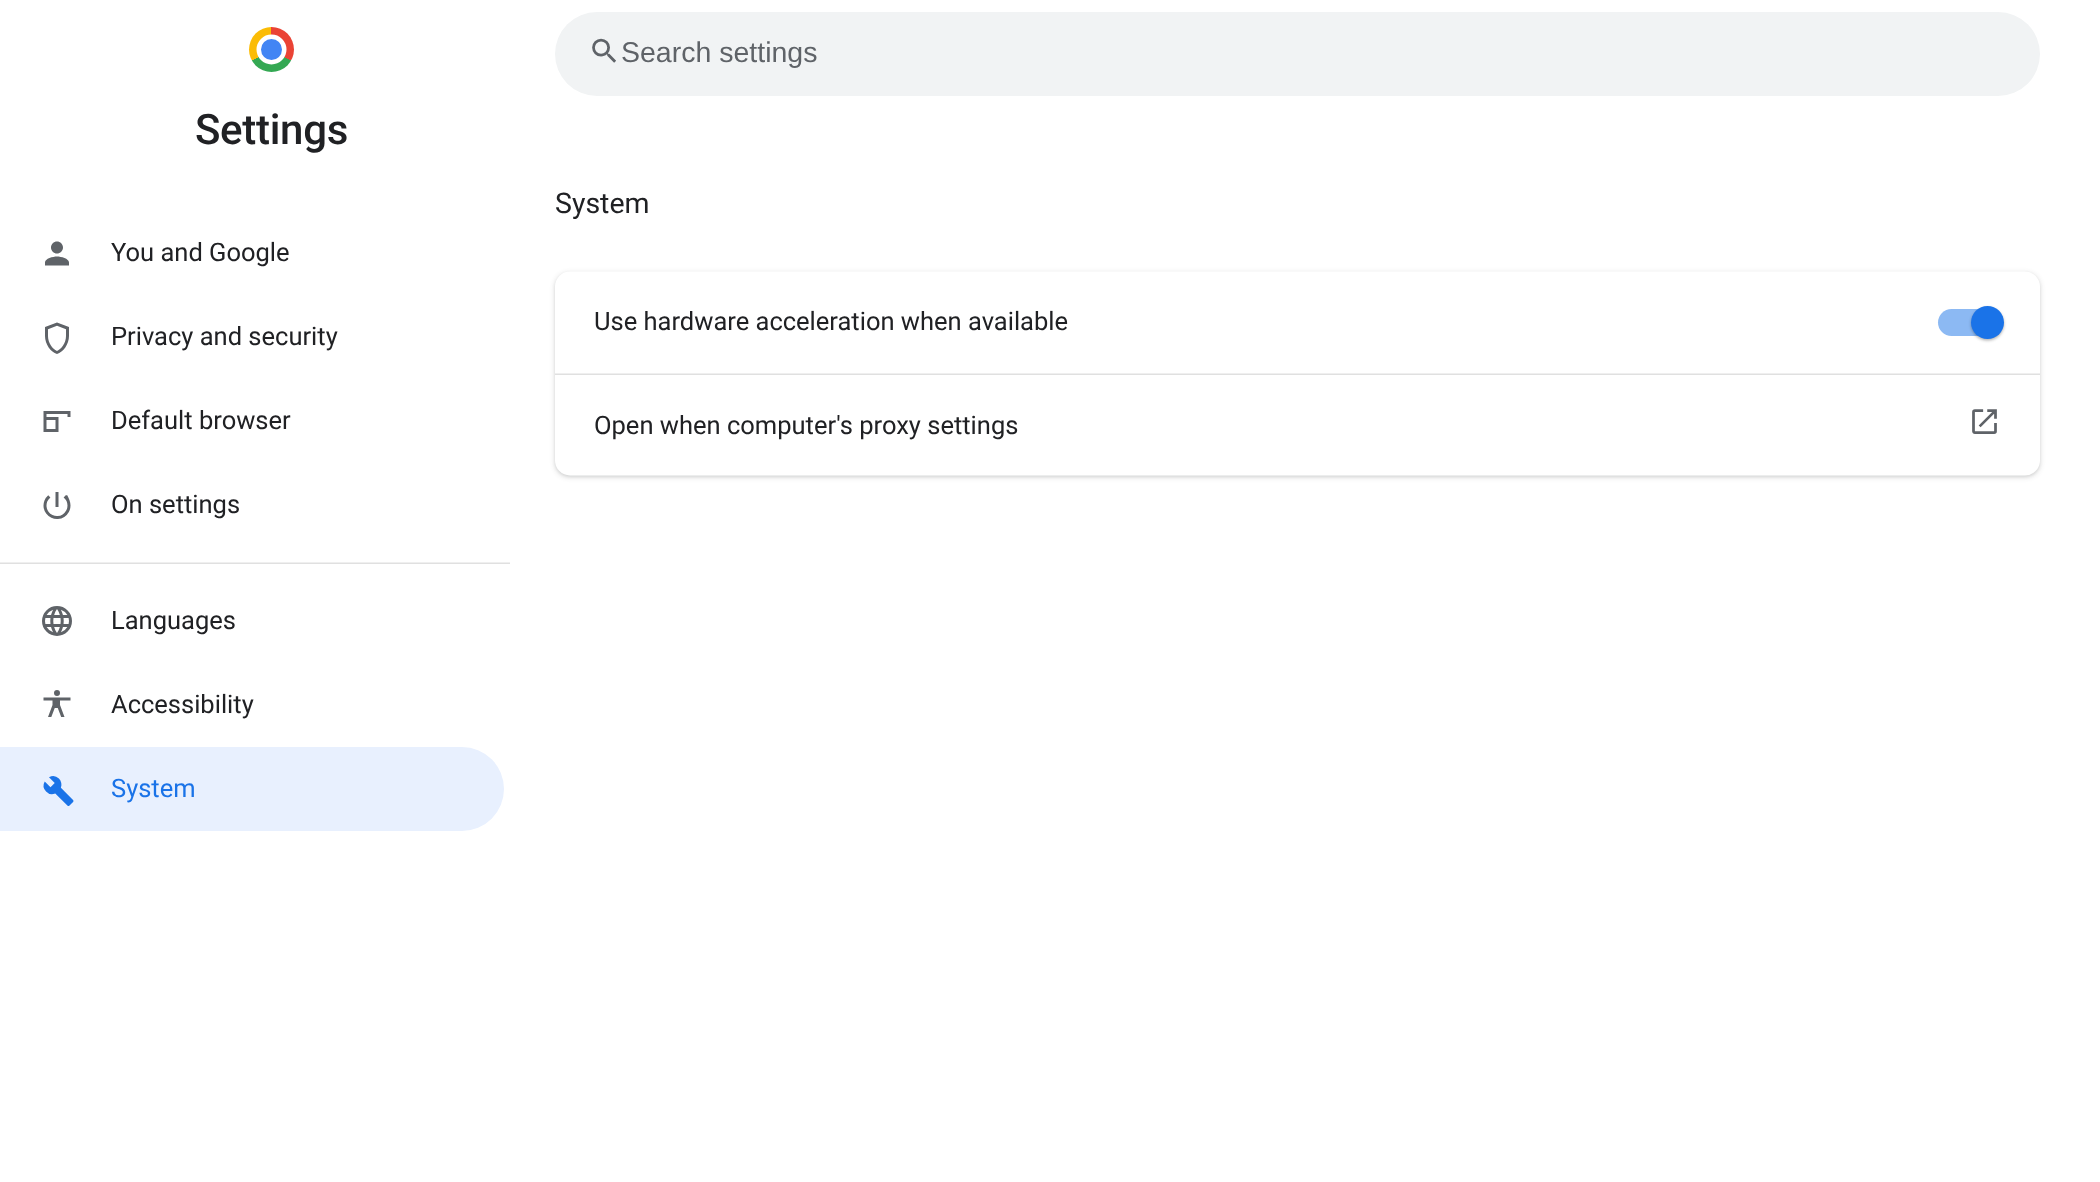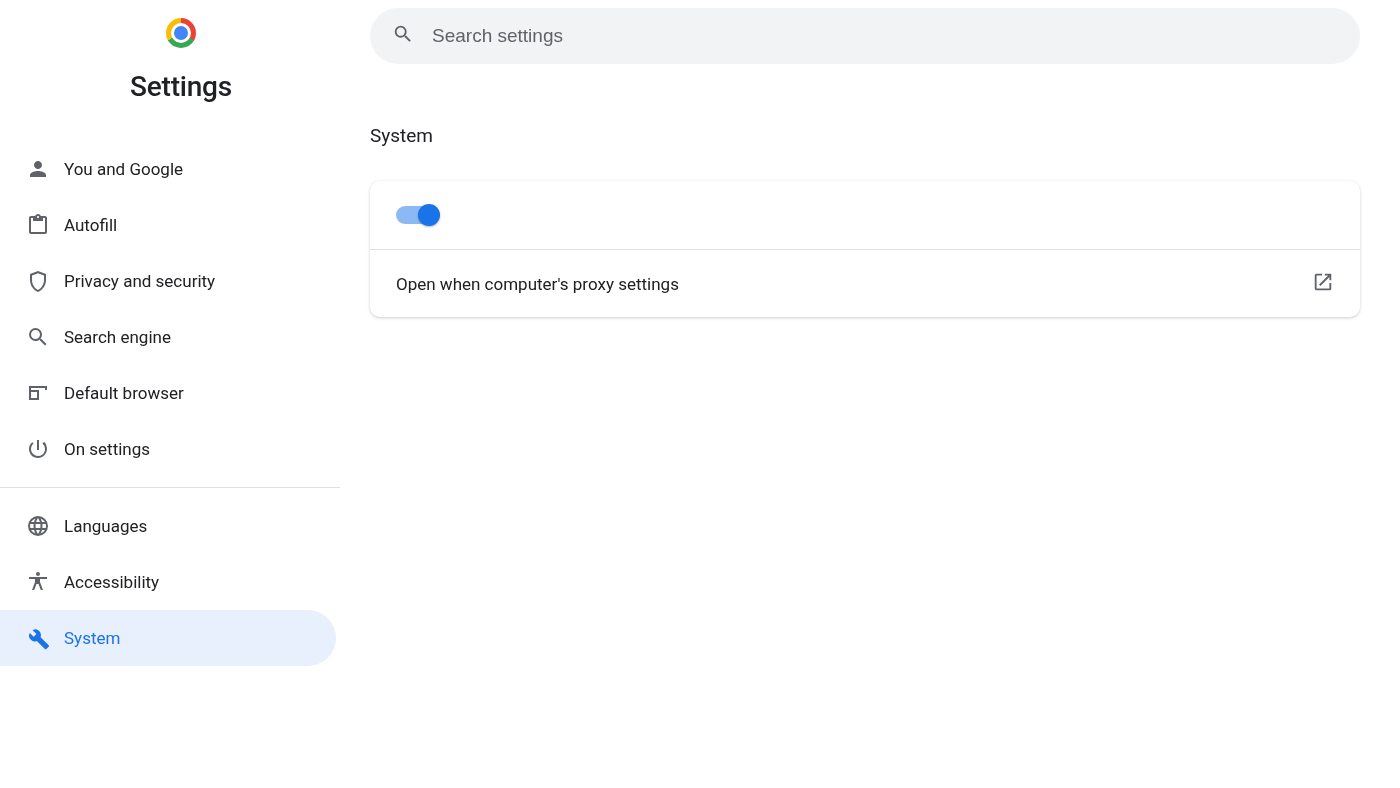--- a/index.html
+++ b/index.html
@@ -55,21 +55,21 @@
     background:#4285f4;
     border:3px solid #fff;
   }
   .nav {
     display:flex;
     flex-direction:column;
   }
   .nav-item {
     display:flex;
     align-items:center;
-    gap:14px;
+    gap:24px;
     height:56px;
     padding-left:26px;
     border-radius:0 28px 28px 0;
     cursor:pointer;
     font-size:17px;
     color:#202124;
     margin-right:4px;
   }
   .nav-item.active {
     background:#e8f0fe;
@@ -90,21 +90,20 @@
     flex:1;
     padding:8px 40px 0 30px;
   }
   .searchbar {
     height:56px;
     background:#f1f3f4;
     border-radius:28px;
     display:flex;
     align-items:center;
     padding:0 22px;
-    gap:18px;
     margin-bottom:60px;
     justify-content:space-between;
   }
   .searchbar svg { width:22px; height:22px; fill:#5f6368; }
   .searchbar input {
     flex:1;
     border:none;
     background:transparent;
     outline:none;
     font-size:19px;
@@ -178,40 +177,24 @@
         <span class="icon">
           <svg viewBox="0 0 24 24">
               <path d="M12 12c2.21 0 4-1.79 4-4s-1.79-4-4-4-4 1.79-4 4 1.79 4 4 4zm0 2c-2.67 0-8 1.34-8 4v2h16v-2c0-2.66-5.33-4-8-4z"></path>
             </svg>
         </span>
         <span>You and Google</span>
       </div>
       <div class="nav-item">
         <span class="icon">
           <svg viewBox="0 0 24 24">
-              <path d="M19 3h-4.18C14.4 1.84 13.3 1 12 1s-2.4.84-2.82 2H5c-1.1 0-2 .9-2 2v14c0 1.1.9 2 2 2h14c1.1 0 2-.9 2-2V5c0-1.1-.9-2-2-2zm-7 0c.55 0 1 .45 1 1s-.45 1-1 1-1-.45-1-1 .45-1 1-1zm7 16H5V5h2v3h10V5h2v14z"></path>
-            </svg>
-        </span>
-        <span>Autofill</span>
-      </div>
-      <div class="nav-item">
-        <span class="icon">
-          <svg viewBox="0 0 24 24">
               <path d="M12 2 4 5v6c0 5.55 3.84 10.74 8 12 4.16-1.26 8-6.45 8-12V5l-8-3zm0 2.18 6 2.25V11c0 4.52-2.98 8.69-6 9.93C8.98 19.69 6 15.52 6 11V6.43l6-2.25z"></path>
             </svg>
         </span>
         <span>Privacy and security</span>
-      </div>
-      <div class="nav-item">
-        <span class="icon">
-          <svg viewBox="0 0 24 24">
-              <path d="M15.5 14h-.79l-.28-.27A6.47 6.47 0 0 0 16 9.5 6.5 6.5 0 1 0 9.5 16c1.61 0 3.09-.59 4.23-1.57l.27.28v.79l5 4.99L20.49 19l-4.99-5zM9.5 14A4.5 4.5 0 1 1 14 9.5 4.5 4.5 0 0 1 9.5 14z"></path>
-            </svg>
-        </span>
-        <span>Search engine</span>
       </div>
       <div class="nav-item">
         <span class="icon">
           <svg viewBox="0 0 24 24">
               <path d="M3 5h18v4h-8v10H3V5zm2 2v2h14V7H5zm0 4v6h6v-6H5z"></path>
             </svg>
         </span>
         <span>Default browser</span>
       </div>
       <div class="nav-item">
@@ -259,20 +242,21 @@
             <path d="M15.5 14h-.79l-.28-.27A6.47 6.47 0 0 0 16 9.5 6.5 6.5 0 1 0 9.5 16c1.61 0 3.09-.59 4.23-1.57l.27.28v.79l5 4.99L20.49 19l-4.99-5zM9.5 14A4.5 4.5 0 1 1 14 9.5 4.5 4.5 0 0 1 9.5 14z"></path>
           </svg>
       </span>
       <input type="text" placeholder="Search settings" style="">
     </div>
 
     <h2 class="section-title">System</h2>
 
     <div class="card">
       <div class="row">
+        <span>Use hardware acceleration when available</span>
         <div class="toggle-wrap">
           <div class="toggle"></div>
           <div class="toggle-knob"></div>
         </div>
       </div>
       <div class="row">
         <span>Open when computer's proxy settings</span>
         <span class="open-icon">
           <svg viewBox="0 0 24 24">
               <path d="M19 19H5V5h6V3H5a2 2 0 0 0-2 2v14c0 1.1.9 2 2 2h14a2 2 0 0 0 2-2v-6h-2v6zM14 3v2h3.59l-9.83 9.83 1.41 1.41L19 6.41V10h2V3h-7z"></path>

